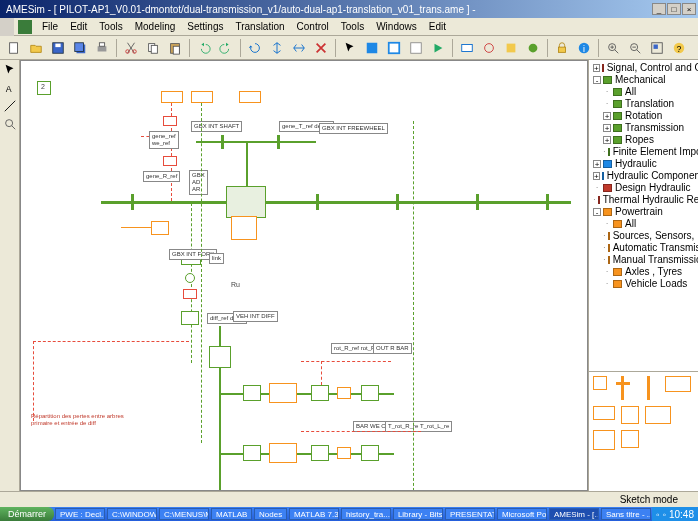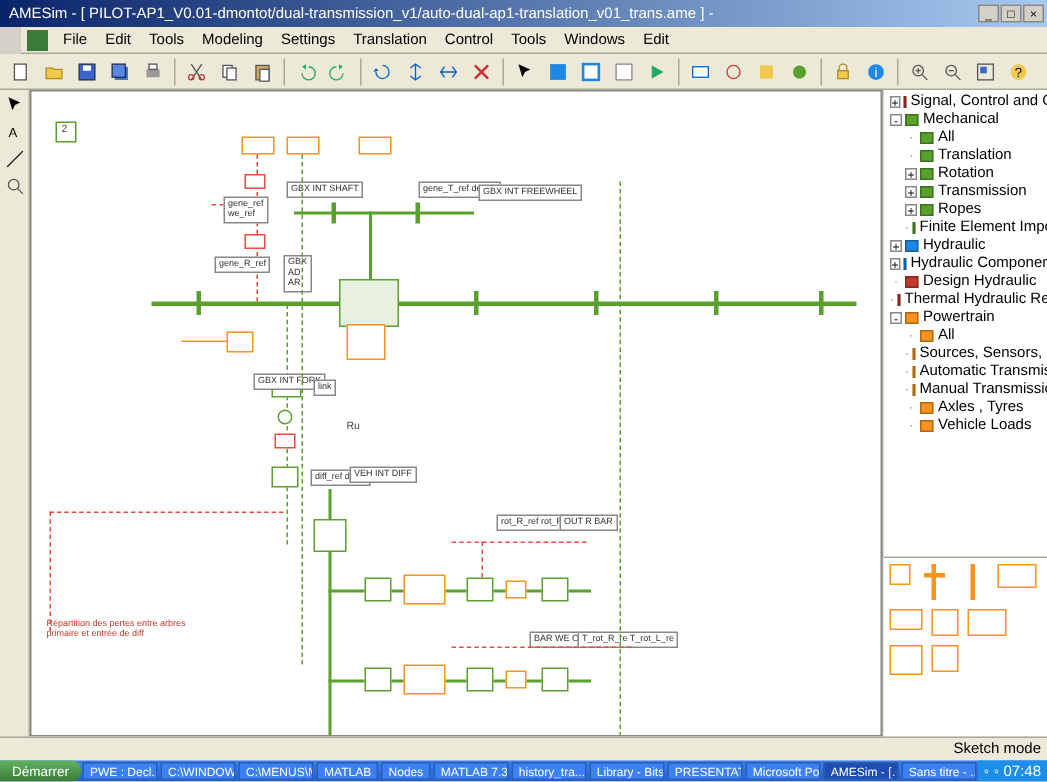--- a/index.html
+++ b/index.html
@@ -35,21 +35,21 @@
   .tree-item.l1 { padding-left: 2px; }
   .tree-item.l2 { padding-left: 12px; }
   .tree-icon { width: 8px; height: 8px; display: inline-block; margin-right: 2px; font-size: 8px; text-align: center; line-height: 8px; }
   .plus { border: 1px solid #888; background: #fff; color: #000; }
   .bullet { color: #888; }
   
   .palette { height: 120px; border-top: 1px solid #aca899; background: #fff; padding: 4px; display: flex; flex-wrap: wrap; gap: 6px; align-content: flex-start; }
   .palblock { width: 26px; height: 18px; border: 1px solid #f7931e; background: #fff; }
   
   
-  .statusbar { position: absolute; bottom: 14px; left: 0; right: 0; height: 16px; background: #ece9d8; border-top: 1px solid #aca899; display: flex; align-items: center; padding: 0 4px; font-size: 9px; }
+  .statusbar { position: absolute; bottom: 14px; left: 0; right: 0; height: 16px; background: #ece9d8; border-top: 1px solid #aca899; display: flex; align-items: center; padding: 0 20px; font-size: 9px; }
   .statusbar .spacer { flex: 1; }
   
   
   .taskbar { position: absolute; bottom: 0; left: 0; right: 0; height: 14px; background: linear-gradient(to bottom, #3c81f3, #245edb); display: flex; align-items: center; }
   .startbtn { height: 14px; background: linear-gradient(to bottom, #5fb35f, #3a7c3a); color: #fff; font-size: 9px; padding: 0 8px; display: flex; align-items: center; border-radius: 0 6px 6px 0; }
   .taskbtn { height: 12px; background: #3c81f3; border: 1px solid #2a5db0; color: #fff; font-size: 8px; padding: 0 4px; margin: 0 1px; display: flex; align-items: center; max-width: 50px; overflow: hidden; white-space: nowrap; }
   .taskbtn.active { background: #1e4fb0; }
   .tray { margin-left: auto; background: #1e8fe8; height: 14px; display: flex; align-items: center; padding: 0 4px; font-size: 8px; color: #fff; gap: 3px; }
   
   
@@ -518,15 +518,15 @@
   <div class="taskbtn">MATLAB 7.3...</div>
   <div class="taskbtn">history_tra...</div>
   <div class="taskbtn">Library - Bits...</div>
   <div class="taskbtn">PRESENTATI...</div>
   <div class="taskbtn">Microsoft Po...</div>
   <div class="taskbtn active">AMESim - […</div>
   <div class="taskbtn">Sans titre - ...</div>
   <div class="tray">
     <span>◦</span>
     <span>◦</span>
-    <span>07:48</span>
+    <span>10:48</span>
   </div>
 </div>
 
 </body></html>

